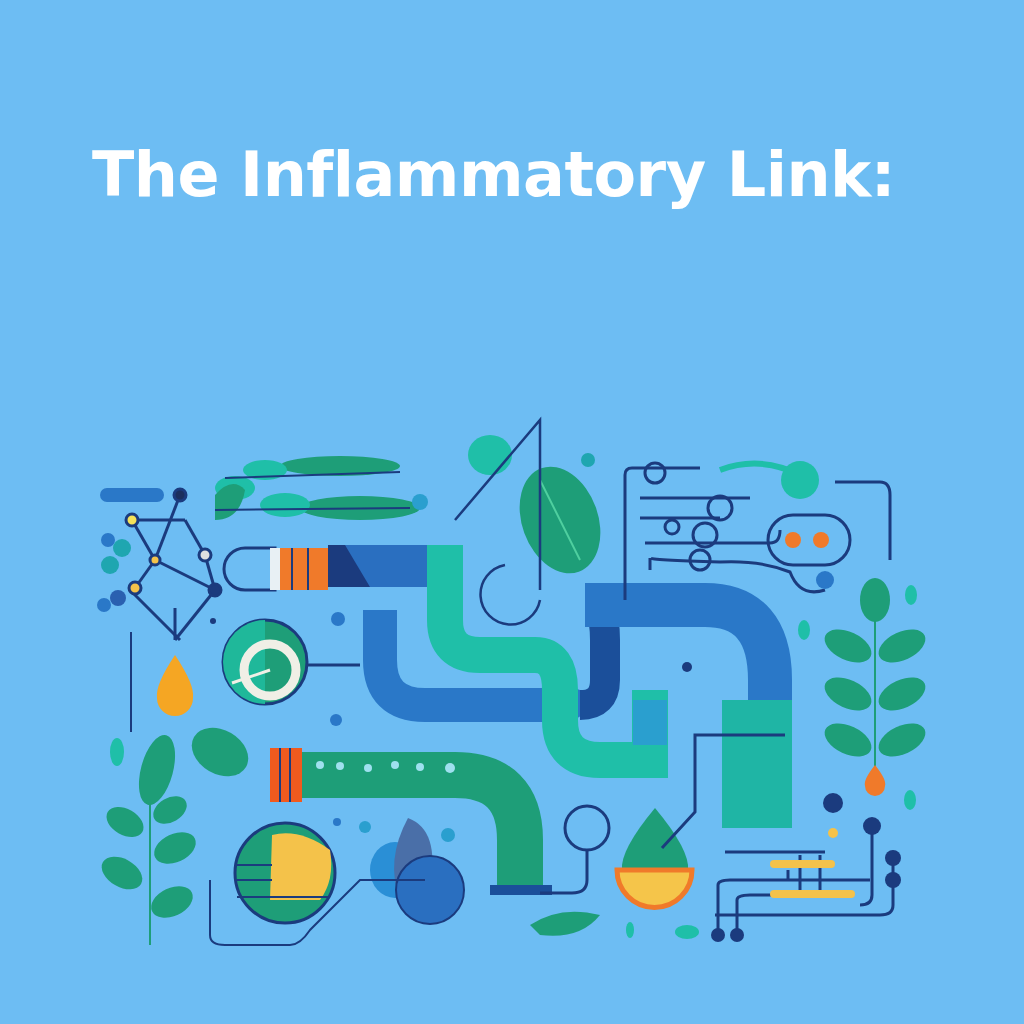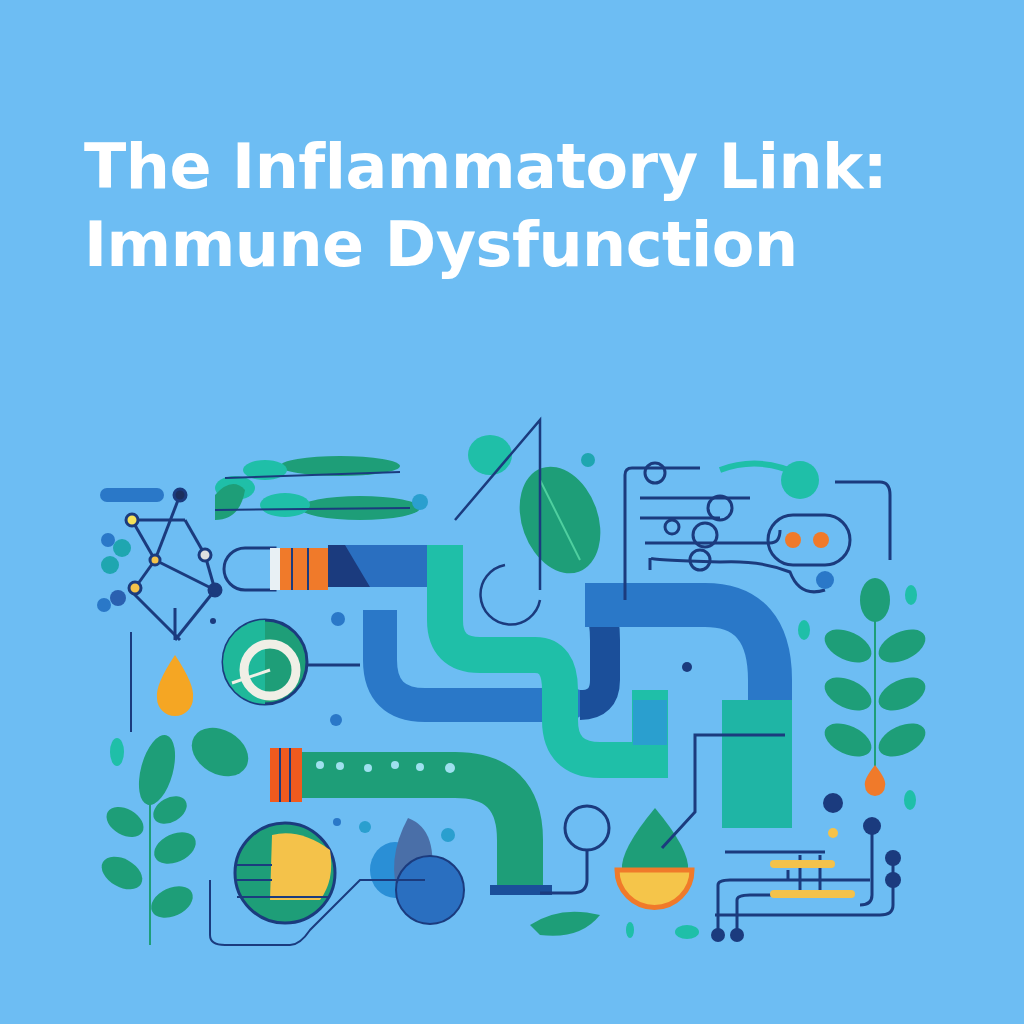--- a/index.html
+++ b/index.html
@@ -1,26 +1,25 @@
 <!DOCTYPE html>
 <html><head>
 <meta charset="utf-8">
 <style>
   html,body{margin:0;padding:0;}
   body{width:1024px;height:1024px;overflow:hidden;background:#6dbdf3;position:relative;font-family:"DejaVu Sans","Liberation Sans",sans-serif;}
-  .title{position:absolute;left:84px;top:128px;color:#ffffff;font-weight:bold;font-size:62px;line-height:78px;letter-spacing:-0.5px;margin:0;}
+  .title{position:absolute;left:84px;top:128px;color:#ffffff;font-weight:bold;font-size:62px;line-height:78px;letter-spacing:-0.5px;margin:8px;}
   .title span{display:block;white-space:nowrap;}
   .art{position:absolute;left:0;top:0;width:1024px;height:1024px;}
 </style>
 </head>
 <body>
 
 <h1 class="title">
   <span>The Inflammatory Link:</span>
-  <span>Immune Dysfunction</span>
 </h1>
 
 <svg class="art" viewBox="0 0 1024 1024" xmlns="http://www.w3.org/2000/svg">
 
   <g stroke="#1b3b7e" stroke-width="3" fill="none">
     <rect x="100" y="488" width="64" height="14" rx="7" fill="#2a78c8" stroke="none"></rect>
     <line x1="132" y1="520" x2="185" y2="520"></line>
     <line x1="132" y1="520" x2="155" y2="560"></line>
     <line x1="155" y1="560" x2="180" y2="495"></line>
     <line x1="155" y1="560" x2="215" y2="590"></line>

